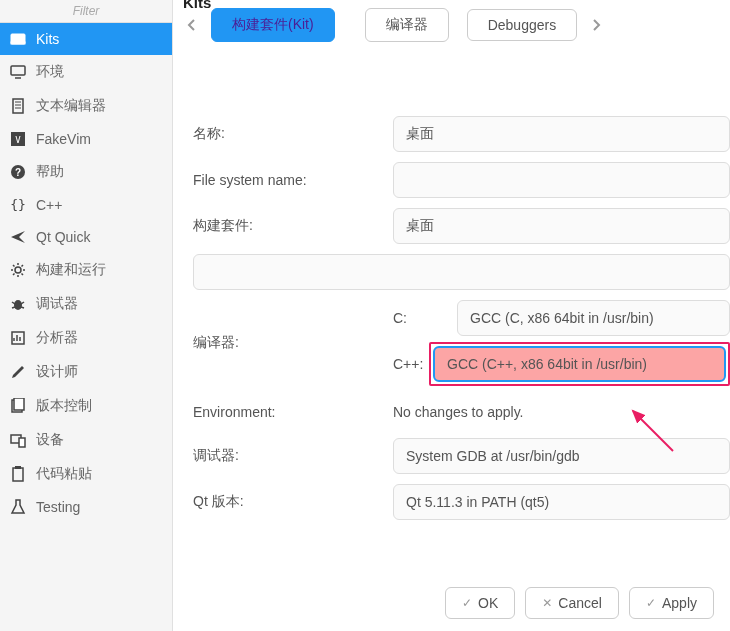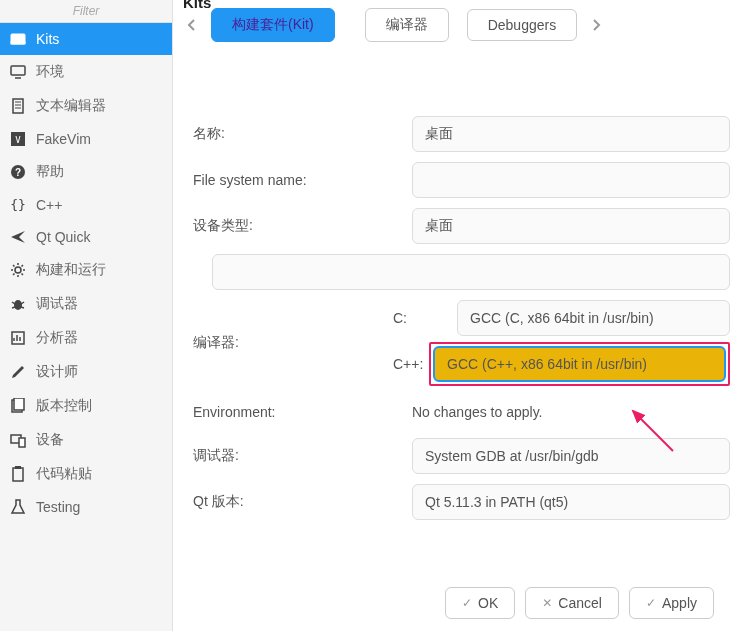--- a/index.html
+++ b/index.html
@@ -14,28 +14,28 @@
     .sidebar-item.active .icon svg { fill: #fff; stroke: #fff; }
     .main { flex: 1; display: flex; flex-direction: column; overflow: hidden; }
     .header { display: flex; align-items: center; padding: 4px 6px; gap: 6px; }
     .nav-arrow { width: 26px; height: 32px; display: inline-flex; align-items: center; justify-content: center; color: #999; cursor: pointer; border-radius: 4px; }
     .tab { padding: 7px 20px; border-radius: 6px; font-size: 14px; cursor: pointer; border: 1px solid #ccc; background: #fff; color: #555; }
     .tab.active { background: #2196f3; color: #4c1d95; border-color: #2196f3; }
     .tab-spacer { width: 6px; }
     .content { flex: 1; overflow-y: auto; padding: 20px 0 20px 20px; position: relative; }
     .form-row { display: flex; align-items: center; margin-bottom: 10px; }
     .form-label { width: 200px; color: #555; font-size: 14px; flex-shrink: 0; }
-    .form-field { flex: 1; margin-left: 19px; }
+    .form-field { flex: 1; }
     .field-box { padding: 8px 12px; border: 1px solid #ddd; border-radius: 6px; background: #fafafa; color: #555; font-size: 14px; min-height: 36px; display: flex; align-items: center; }
     .compiler-group { flex: 1; }
     .compiler-row { display: flex; align-items: center; margin-bottom: 6px; }
     .compiler-sublabel { width: 36px; color: #555; font-size: 14px; text-align: left; }
     .compiler-field { flex: 1; }
     .highlighted { border: 2px solid #e91e63; padding: 2px; border-radius: 2px; }
-    .highlighted .field-box { border: 2px solid #2196f3; background: #eab308; }
+    .highlighted .field-box { border: 2px solid #2196f3; background: #fca5a5; }
     .env-text { color: #555; font-size: 14px; padding: 8px 0; }
     .arrow-annotation { position: absolute; pointer-events: none; }
     .footer { display: flex; justify-content: flex-end; gap: 10px; padding: 12px 16px; border-top: 0; }
     .btn { padding: 7px 16px; border: 1px solid #ccc; border-radius: 6px; background: #fff; color: #555; cursor: pointer; font-size: 14px; display: inline-flex; align-items: center; gap: 6px; }
     .btn-icon { font-size: 12px; color: #999; }
   </style>
 </head>
 <body>
 
 <div class="container">
@@ -233,21 +233,21 @@
       </div>
 
       <div class="form-row">
         <div class="form-label">File system name:</div>
         <div class="form-field">
             <div class="field-box"></div>
           </div>
       </div>
 
       <div class="form-row">
-        <div class="form-label">设备类型:</div>
+        <div class="form-label">构建套件:</div>
         <div class="form-field">
             <div class="field-box">桌面</div>
           </div>
       </div>
 
 
       <div class="form-row">
         <div class="form-field">
             <div class="field-box"></div>
           </div>

